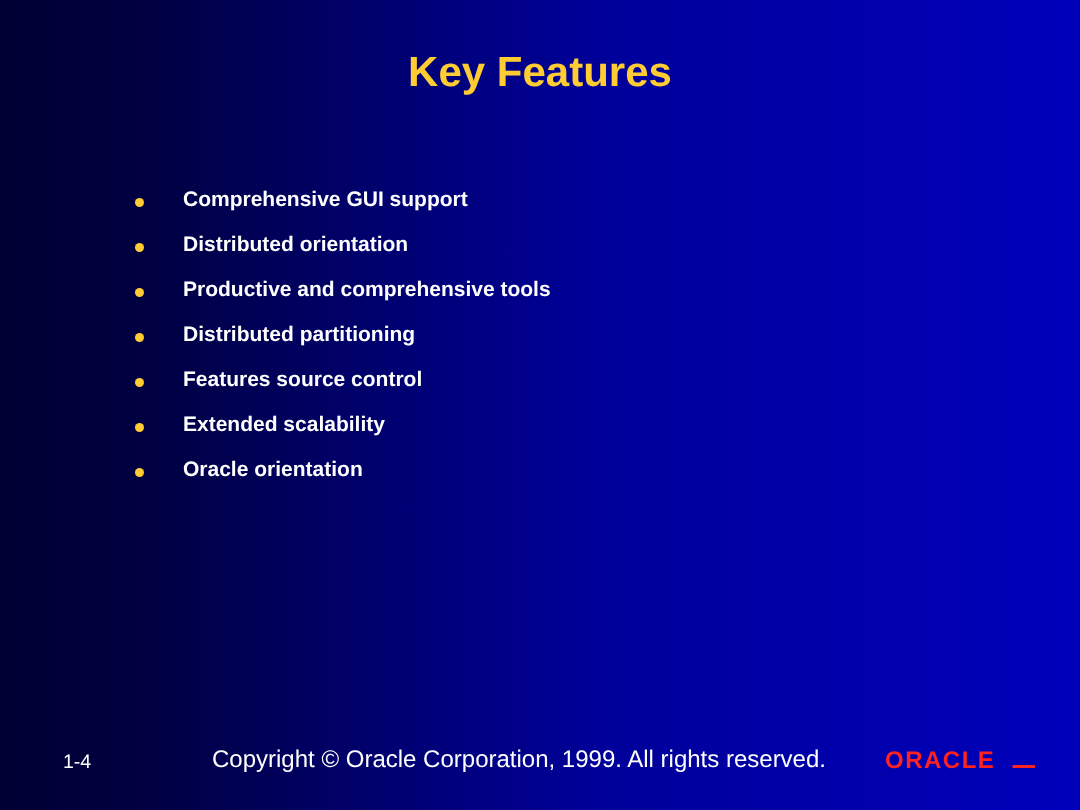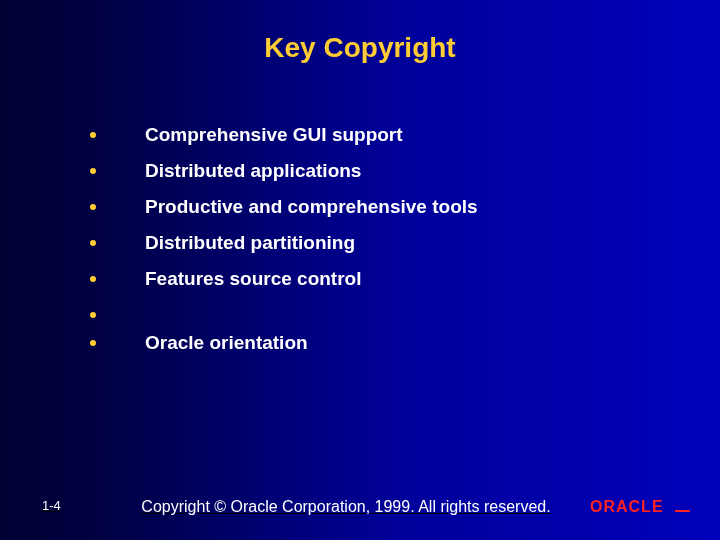--- a/index.html
+++ b/index.html
@@ -37,31 +37,30 @@
     width: 6px;
     height: 6px;
     background: #ffcc33;
     border-radius: 50%;
     margin-top: 8px;
     margin-right: 26px;
     flex-shrink: 0;
   }
   .bullet-text {
     color: #ffffff;
-    font-size: 19px;
+    font-size: 14px;
     font-weight: bold;
-    margin-left: 23px;
   }
   .footer {
     position: absolute;
     bottom: 24px;
     left: 0;
     width: 100%;
     display: flex;
-    text-decoration: underline;
+    align-items: center;
   }
   .page-num {
     color: #ffffff;
     font-size: 13px;
     margin-left: 42px;
     width: 60px;
   }
   .copyright {
     color: #ffffff;
     font-size: 16px;
@@ -73,45 +72,46 @@
   }
   .logo svg {
     display: block;
   }
 </style>
 </head>
 <body>
 
 <div class="slide">
 
-  <div class="title">Key Copyright</div>
+  <div class="title">Key Features</div>
 
   <div class="bullets">
     <div class="bullet-row">
       <div class="dot"></div>
       <div class="bullet-text">Comprehensive GUI support</div>
     </div>
     <div class="bullet-row">
       <div class="dot"></div>
-      <div class="bullet-text">Distributed applications</div>
+      <div class="bullet-text">Distributed orientation</div>
     </div>
     <div class="bullet-row">
       <div class="dot"></div>
       <div class="bullet-text">Productive and comprehensive tools</div>
     </div>
     <div class="bullet-row">
       <div class="dot"></div>
       <div class="bullet-text">Distributed partitioning</div>
     </div>
     <div class="bullet-row">
       <div class="dot"></div>
       <div class="bullet-text">Features source control</div>
     </div>
     <div class="bullet-row">
       <div class="dot"></div>
+      <div class="bullet-text">Extended scalability</div>
     </div>
     <div class="bullet-row">
       <div class="dot"></div>
       <div class="bullet-text">Oracle orientation</div>
     </div>
   </div>
 
   <div class="footer">
     <div class="page-num">1-4</div>
     <div class="copyright">Copyright © Oracle Corporation, 1999. All rights reserved.</div>

